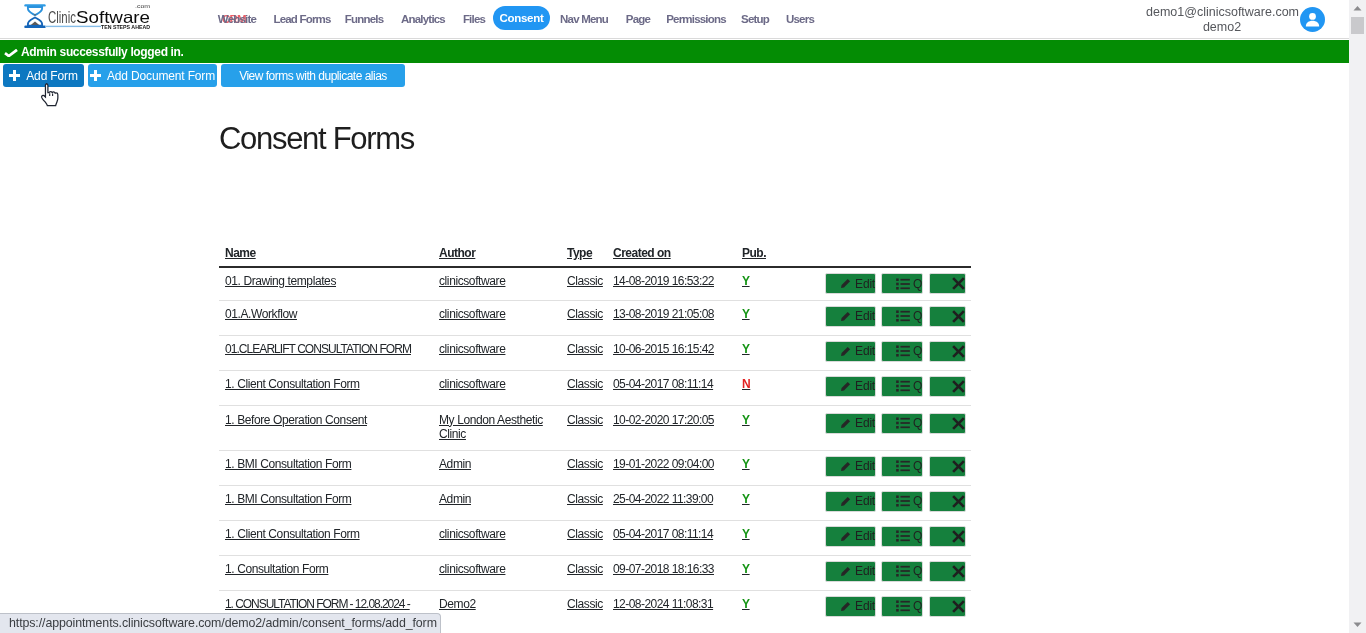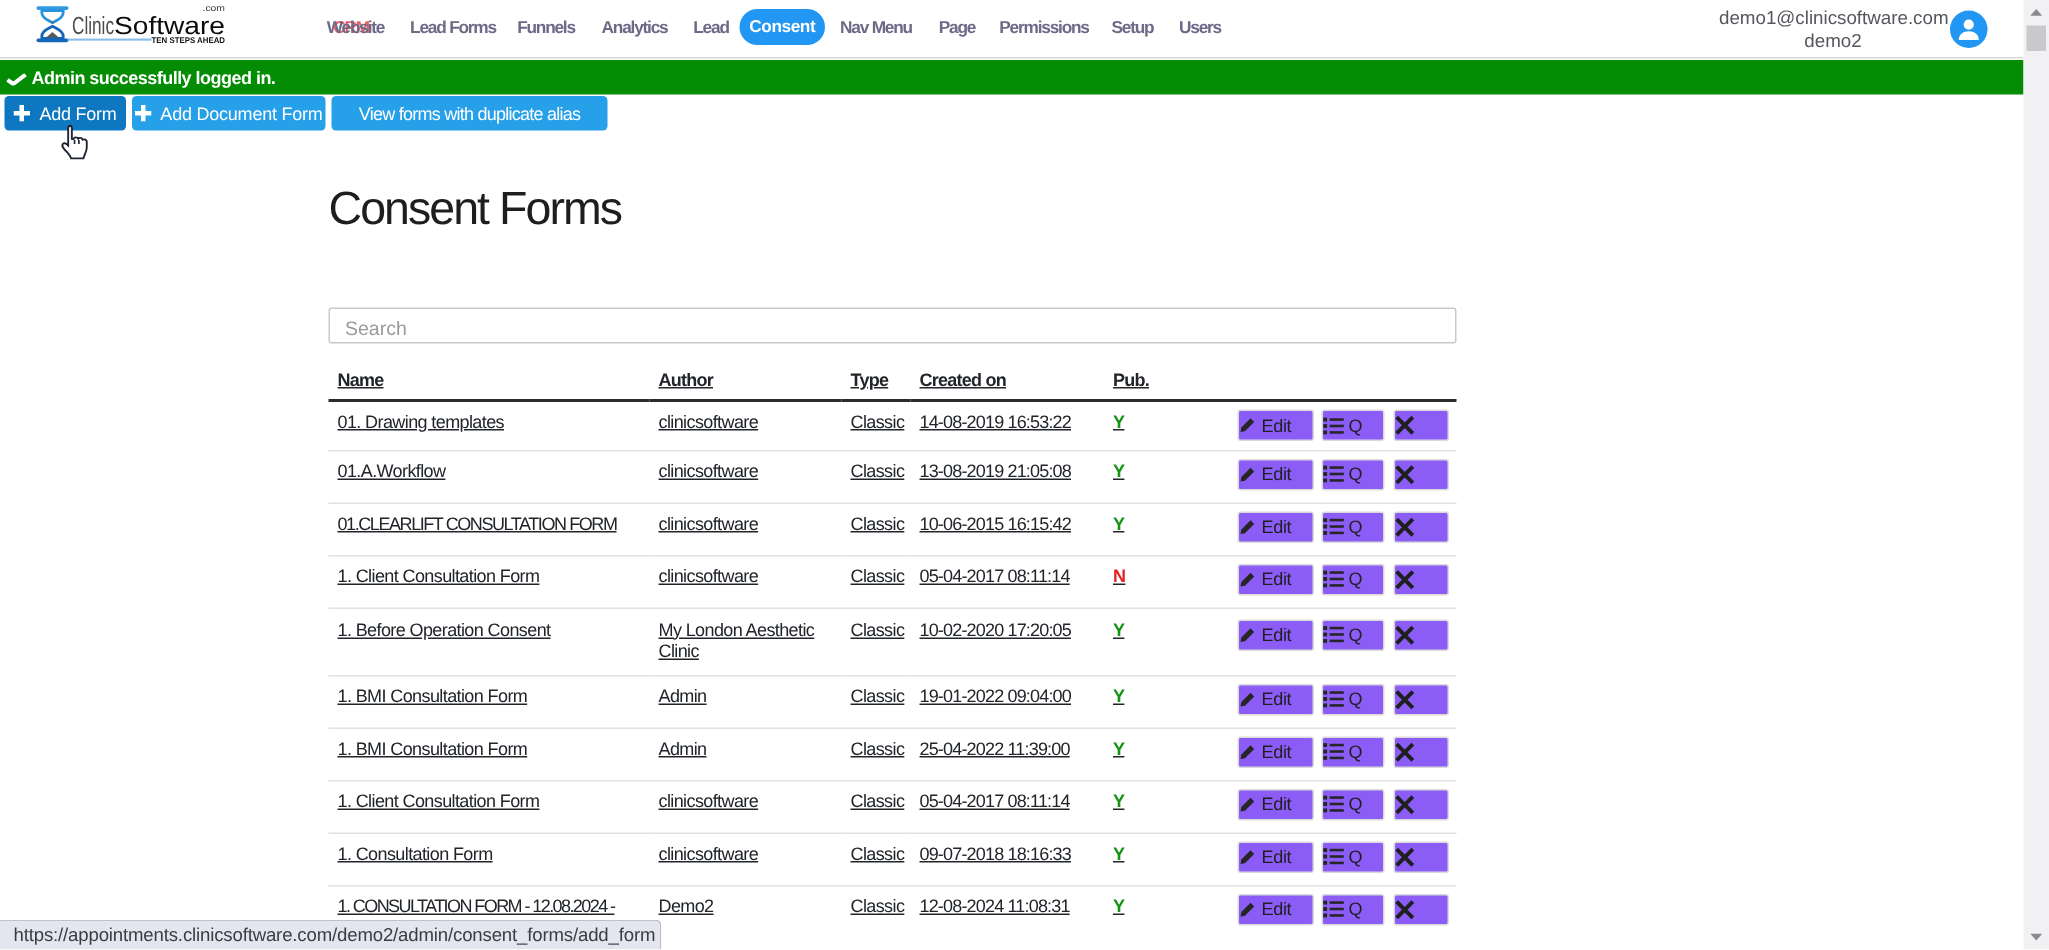--- a/index.html
+++ b/index.html
@@ -60,22 +60,22 @@
 #tbl td { border-top:1px solid #e0e0e0; vertical-align:top; padding:6px 0 0 6px; line-height:14px; }
 #tbl tr.r1 td { border-top:none; }
 #tbl tr.r1 { height:33px; }
 #tbl tr { height:35px; }
 #tbl tr.tall { height:45px; }
 #tbl tr.tall td { padding-top:7px; }
 .cdate { letter-spacing:-0.55px; }
 .pub-y { color:#149414; font-weight:bold; }
 .pub-n { color:#e32222; font-weight:bold; }
 #tbl td.act { text-align:right; padding:5px 5px 0 0; vertical-align:top; }
-.gbtn { display:inline-flex; align-items:center; justify-content:flex-start;
-  height:21px; background:#8b5cf6; border:1px solid #d9d9d9; border-radius:2px;
+.gbtn { display:inline-flex; align-items:center; justify-content:flex-end;
+  height:21px; background:#15803d; border:1px solid #d9d9d9; border-radius:2px;
   color:#1f1f1f; position:relative; top:0; vertical-align:middle; }
 .gbtn.edit { width:51px; font-size:12px; letter-spacing:-0.2px; }
 .gbtn.lq { width:42px; margin-left:5px; font-size:12px; }
 .gbtn.xx { width:37px; margin-left:6px; }
 
 
 #status { position:absolute; left:0; top:613px; width:441px; height:20px;
   background:#e3e6ee; border:1px solid #bdc1c9; border-left:none; border-bottom:none;
   border-top-right-radius:4px; font-size:12.4px; color:#3a3d41;
   line-height:19px; padding-left:9px; letter-spacing:-0.1px; }
@@ -106,21 +106,21 @@
       <text x="24" y="19.5" font-size="16.5" fill="#4d4d4d" textLength="28" lengthAdjust="spacingAndGlyphs">Clinic</text>
       <text x="52" y="19.5" font-size="16.5" fill="#0c0c0c" textLength="74" lengthAdjust="spacingAndGlyphs">Software</text>
       <text x="111" y="4.5" font-size="6" fill="#3a3a3a" textLength="15" lengthAdjust="spacingAndGlyphs">.com</text>
       <text x="77" y="25.6" font-size="5.5" font-weight="bold" fill="#111" textLength="49" lengthAdjust="spacingAndGlyphs">TEN STEPS AHEAD</text>
     </svg>
     <span class="navitem crm" style="left:188px">CRM</span>
     <span class="navitem" style="left:237px">Website</span>
     <span class="navitem" style="left:302px">Lead Forms</span>
     <span class="navitem" style="left:364px">Funnels</span>
     <span class="navitem" style="left:423px">Analytics</span>
-    <span class="navitem" style="left:474px">Lead</span>
+    <span class="navitem" style="left:474px">Files</span>
     <div id="pill">Consent</div>
     <span class="navitem" style="left:584px">Nav Menu</span>
     <span class="navitem" style="left:638px">Page</span>
     <span class="navitem" style="left:696px">Permissions</span>
     <span class="navitem" style="left:755px">Setup</span>
     <span class="navitem" style="left:800px">Users</span>
     <div id="userinfo">demo1@clinicsoftware.com<br>demo2</div>
     <div id="avatar">
       <svg width="25" height="25" viewBox="0 0 25 25">
         <circle cx="12.5" cy="9.4" r="3.4" fill="#fff"></circle>
@@ -144,23 +144,20 @@
       </svg>Add Document Form</div>
   <div class="bluebtn" id="btn3">View forms with duplicate alias</div>
 
   <svg id="cursor" width="19" height="24" viewBox="0 0 19 24">
     <path d="M6.3 0.8 c0.9 0 1.6 0.7 1.6 1.6 v7.2 l1 0.1 c0.25 -0.65 0.9 -1.1 1.65 -1.1 0.7 0 1.3 0.35 1.6 0.9 0.3 -0.35 0.8 -0.55 1.3 -0.55 0.8 0 1.45 0.5 1.7 1.2 0.25 -0.15 0.6 -0.25 0.95 -0.25 1 0 1.75 0.8 1.75 1.8 v3.4 c0 1.7 -0.4 2.7 -1 4.1 -0.5 1.1 -1 2.2 -1.2 3.4 h-8.3 c-0.2 -0.9 -0.8 -1.9 -1.7 -3 -1 -1.2 -2.2 -2.4 -3.2 -3.7 -0.7 -0.9 -1.3 -2.1 -0.6 -2.9 0.7 -0.85 2 -0.6 2.8 0.2 l0.8 0.8 v-11.7 c0 -0.9 0.7 -1.6 1.6 -1.6 z" fill="#fff" stroke="#1e2430" stroke-width="1.25"></path>
     <path d="M9.7 10.2 v2.8 M12.6 10.4 v2.6" stroke="#1e2430" stroke-width="1.1" fill="none"></path>
   </svg>
 
   <div id="heading">Consent Forms</div>
 
-  <div id="search">
-      <span>Search</span>
-    </div>
 
   <table id="tbl">
     <colgroup>
       <col style="width:214px">
         <col style="width:128px">
         <col style="width:46px">
       <col style="width:129px">
         <col style="width:60px">
         <col style="width:175px">
     </colgroup>

